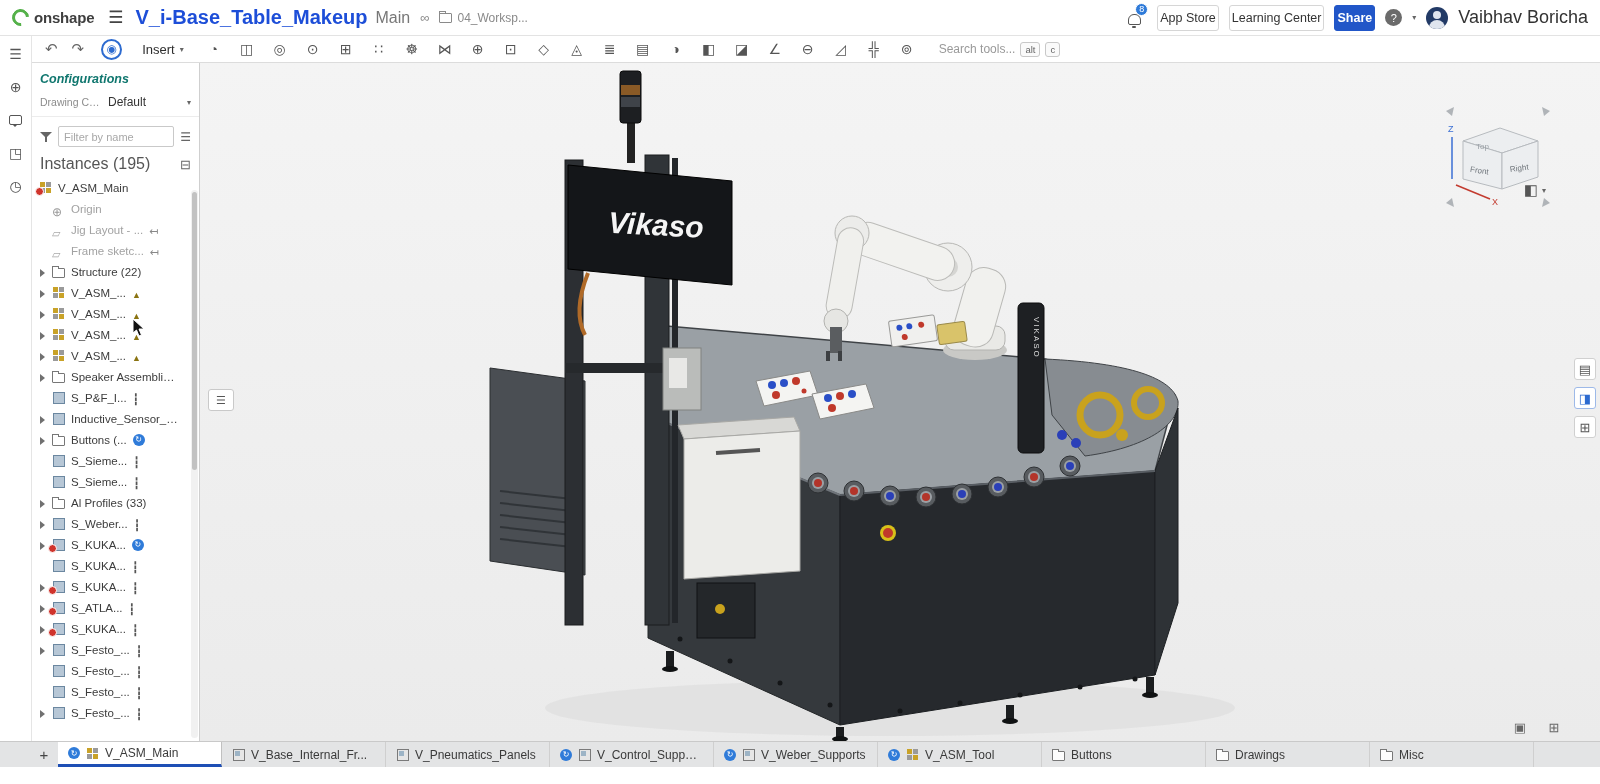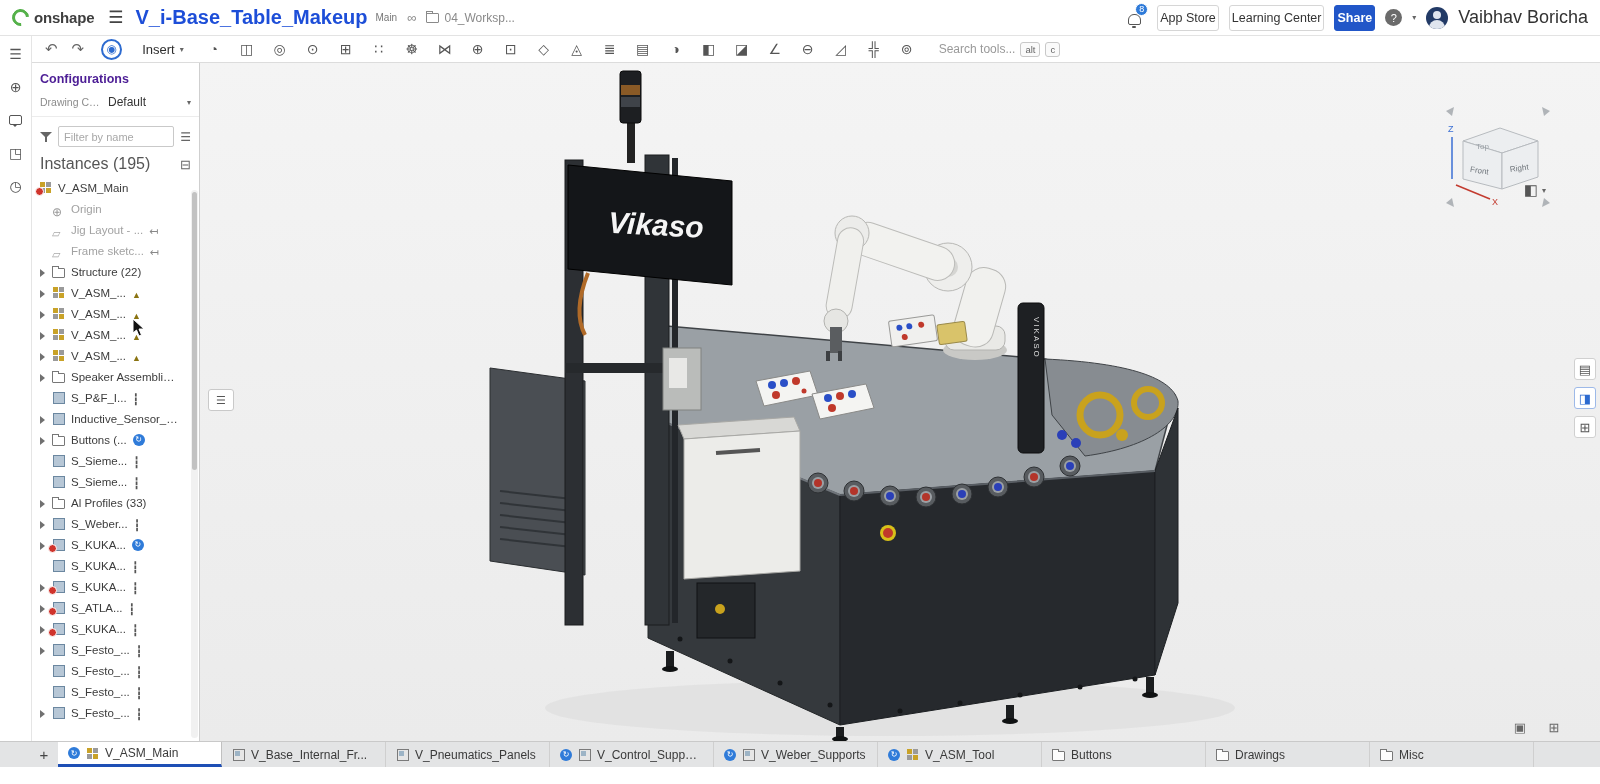--- a/index.html
+++ b/index.html
@@ -8,21 +8,21 @@
   .app { position:relative; width:1480px; height:784px; }
 
   
   .header { position:absolute; left:0; top:0; width:1600px; height:36px; background:#fff;
     border-bottom:1px solid #e3e3e3; display:flex; align-items:center; padding:0 12px; z-index:30; }
   .logo-swirl { width:17px; height:17px; border:3px solid #55b14a; border-radius:50%;
     border-right-color:transparent; transform:rotate(40deg); margin-right:5px; flex:none; }
   .wordmark { font-size:15px; font-weight:bold; color:#3f3f3f; letter-spacing:-0.2px; margin-right:14px; }
   .hamburger { font-size:17px; color:#444; margin-right:12px; cursor:pointer; }
   .doc-title { font-size:20px; font-weight:bold; color:#1d4ed8; margin-right:8px; white-space:nowrap; }
-  .branch { font-size:10px; color:#777; margin-right:10px; }
+  .branch { font-size:16px; color:#777; margin-right:10px; }
   .link-glyph { font-size:13px; color:#888; margin-right:10px; }
   .folder-ic { width:13px; height:10px; border:1px solid #8a8a8a; border-radius:1px; position:relative; margin-right:5px; flex:none; }
   .folder-ic::before { content:""; position:absolute; left:-1px; top:-3px; width:5px; height:2px; border:1px solid #8a8a8a; border-bottom:none; }
   .ws-label { font-size:12px; color:#8a8a8a; }
   .header-right { margin-left:auto; display:flex; align-items:center; gap:10px; }
   .bell-wrap { position:relative; width:20px; height:20px; margin-right:2px; }
   .bell { position:absolute; left:3px; top:6px; width:13px; height:11px; border:1.5px solid #555;
     border-radius:6px 6px 2px 2px; }
   .bell::after { content:""; position:absolute; left:3px; bottom:-4px; width:4px; height:2px; background:#555; border-radius:2px; }
   .bell-badge { position:absolute; right:-3px; top:-5px; background:#2f7bd9; color:#fff; font-size:9px;
@@ -62,21 +62,21 @@
     color:#555; font-size:14px; cursor:pointer; }
   [data-name="comments-icon"] .g { display:inline-block; width:13px; height:10px; border:1.5px solid #555;
     border-radius:2px; position:relative; }
   [data-name="comments-icon"] .g::after { content:""; position:absolute; left:2px; bottom:-6px;
     border:3px solid transparent; border-top-color:#555; }
 
   
   .config-panel { position:absolute; left:32px; top:63px; width:168px; height:678px; background:#fff;
     border-right:1px solid #cfcfcf; z-index:15; overflow:hidden; }
   .cfg-head { padding:9px 8px 7px 8px; border-bottom:1px solid #ececec; }
-  .cfg-title { font-size:12.5px; font-weight:bold; color:#4c1d95; margin-bottom:9px; }
+  .cfg-title { font-size:12.5px; font-weight:bold; color:#0f766e; margin-bottom:9px;font-style:italic; }
   .cfg-row { display:flex; align-items:center; gap:4px; }
   .cfg-label { font-size:10.5px; color:#8c8c8c; width:64px; white-space:nowrap; overflow:hidden; text-overflow:ellipsis; }
   .cfg-value { font-size:12px; color:#333; flex:1; }
   .filter-row { display:flex; align-items:center; gap:6px; padding:9px 8px 6px 8px;justify-content:center; }
   .funnel { width:12px; height:12px; position:relative; flex:none; }
   .funnel::before { content:""; position:absolute; left:0; top:1px; border-left:6px solid transparent;
     border-right:6px solid transparent; border-top:6px solid #666; }
   .funnel::after { content:""; position:absolute; left:5px; top:6px; width:2px; height:5px; background:#666; }
   .filter-input { flex:1; width:0; height:21px; border:1px solid #c9c9c9; border-radius:2px;
     font-size:11px; padding:0 5px; color:#333; outline:none; }

